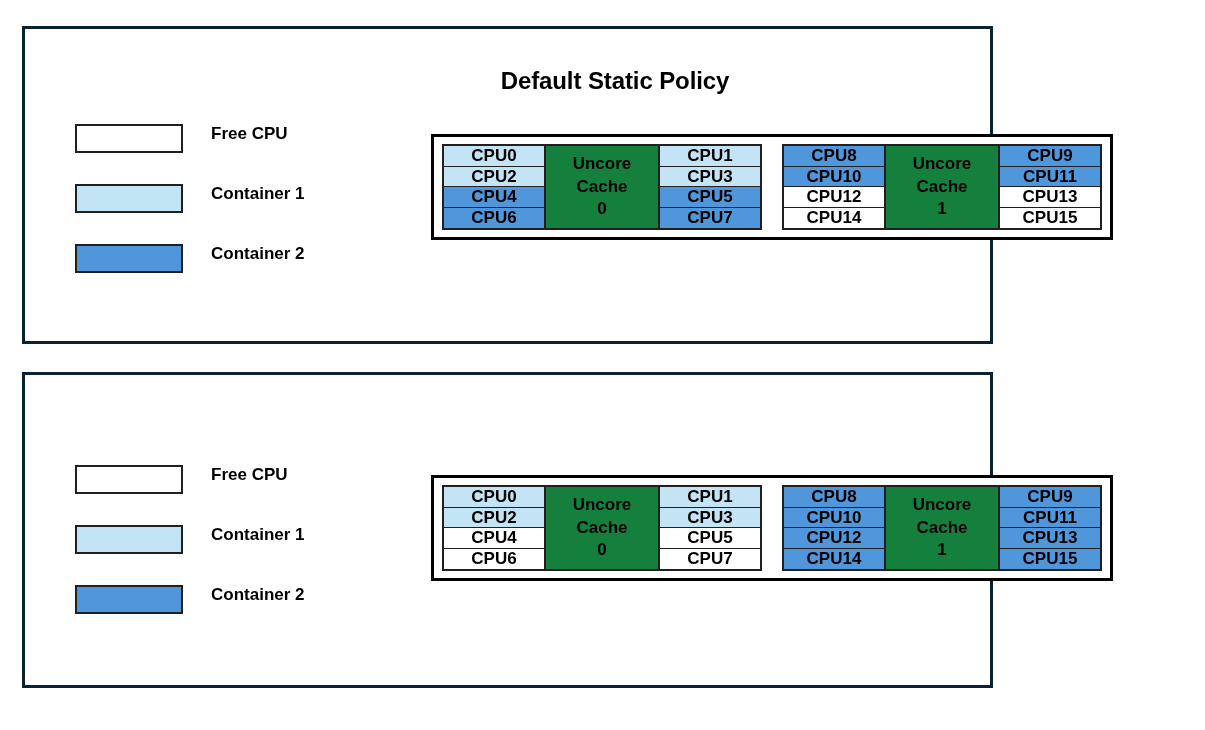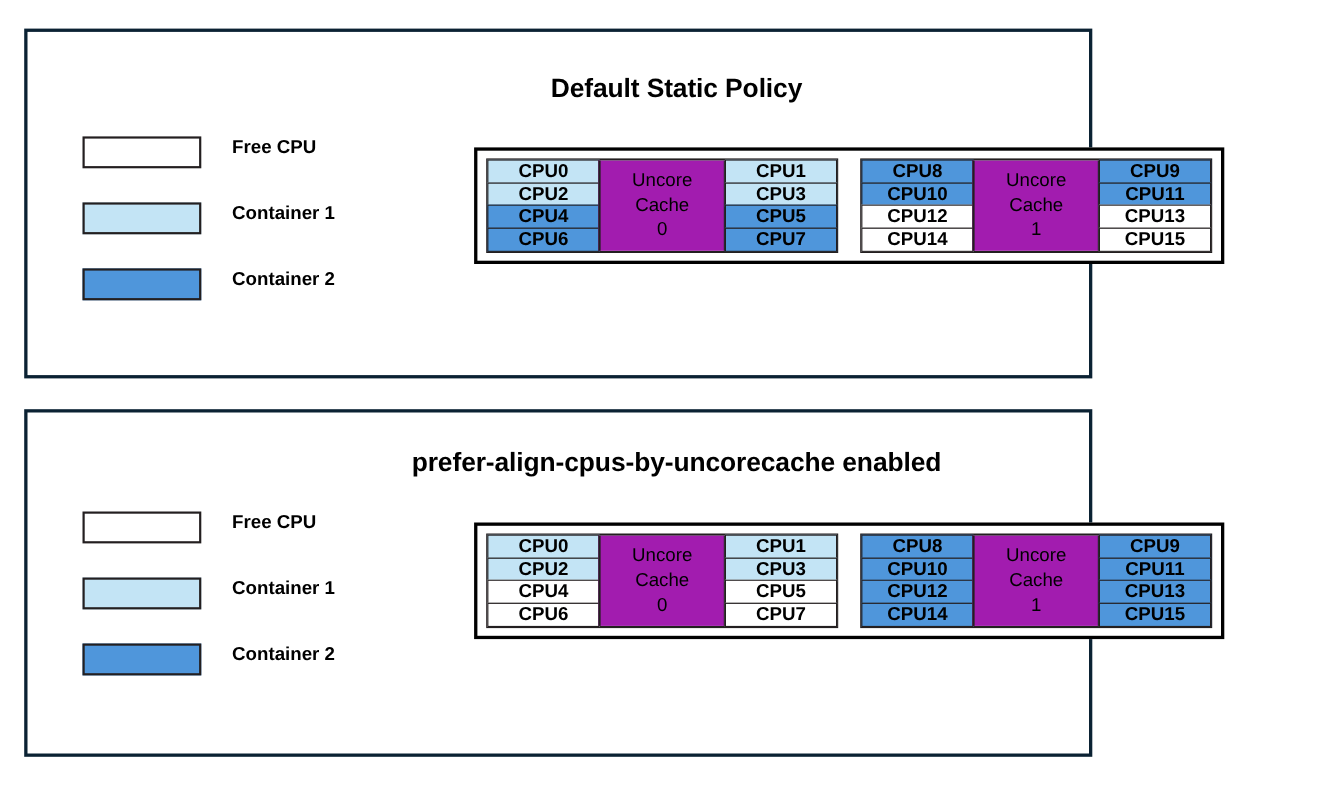--- a/index.html
+++ b/index.html
@@ -104,30 +104,30 @@
     font-size: 17px;
     font-weight: bold;
     color: #000000;
     border: 1.5px solid #231f20;
     box-sizing: border-box;
     margin: -0.75px;
     background: #ffffff;
   }
   .uncore-block {
     flex: 0 0 116px;
-    background: #a21caf;
+    background: #15803d;
     border-left: 2px solid #231f20;
     border-right: 2px solid #231f20;
     box-sizing: border-box;
     display: flex;
     flex-direction: column;
     align-items: center;
     justify-content: center;
     font-size: 17px;
-    font-weight: normal;
+    font-weight: bold;
     color: #000000;
     line-height: 1.35;
     text-align: center;
   }
 </style>
 </head>
 <body>
 
 <section class="panel" id="panel-top">
   <div class="panel-title title-shift">Default Static Policy</div>
@@ -183,21 +183,20 @@
           <div class="cpu-cell" style="background: rgb(79, 150, 219);">CPU9</div>
           <div class="cpu-cell" style="background: rgb(79, 150, 219);">CPU11</div>
           <div class="cpu-cell" style="background: rgb(255, 255, 255);">CPU13</div>
           <div class="cpu-cell" style="background: rgb(255, 255, 255);">CPU15</div>
         </div>
       </div>
     </div>
 </section>
 
 <section class="panel" id="panel-bottom">
-  <div class="panel-title title-shift">prefer-align-cpus-by-uncorecache enabled</div>
 
   <div class="legend">
     <div class="legend-row">
       <span class="legend-swatch" style="background:#ffffff"></span>
       <span class="legend-label">Free CPU</span>
     </div>
     <div class="legend-row">
       <span class="legend-swatch" style="background:#c3e4f5"></span>
       <span class="legend-label">Container 1</span>
     </div>

